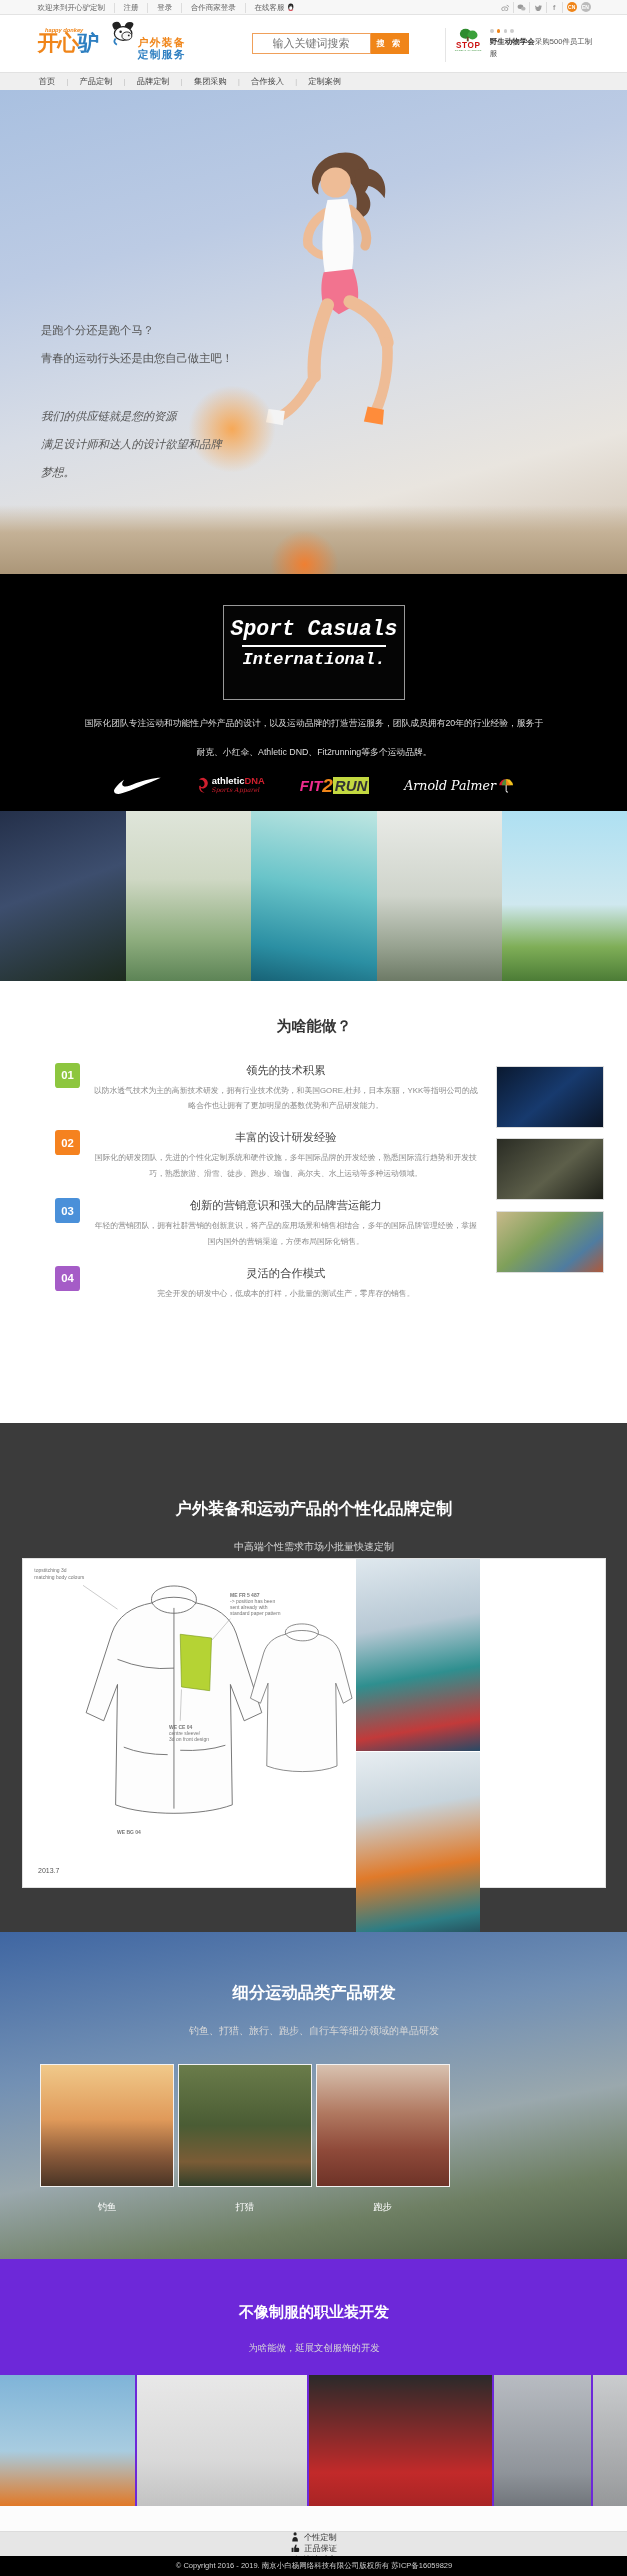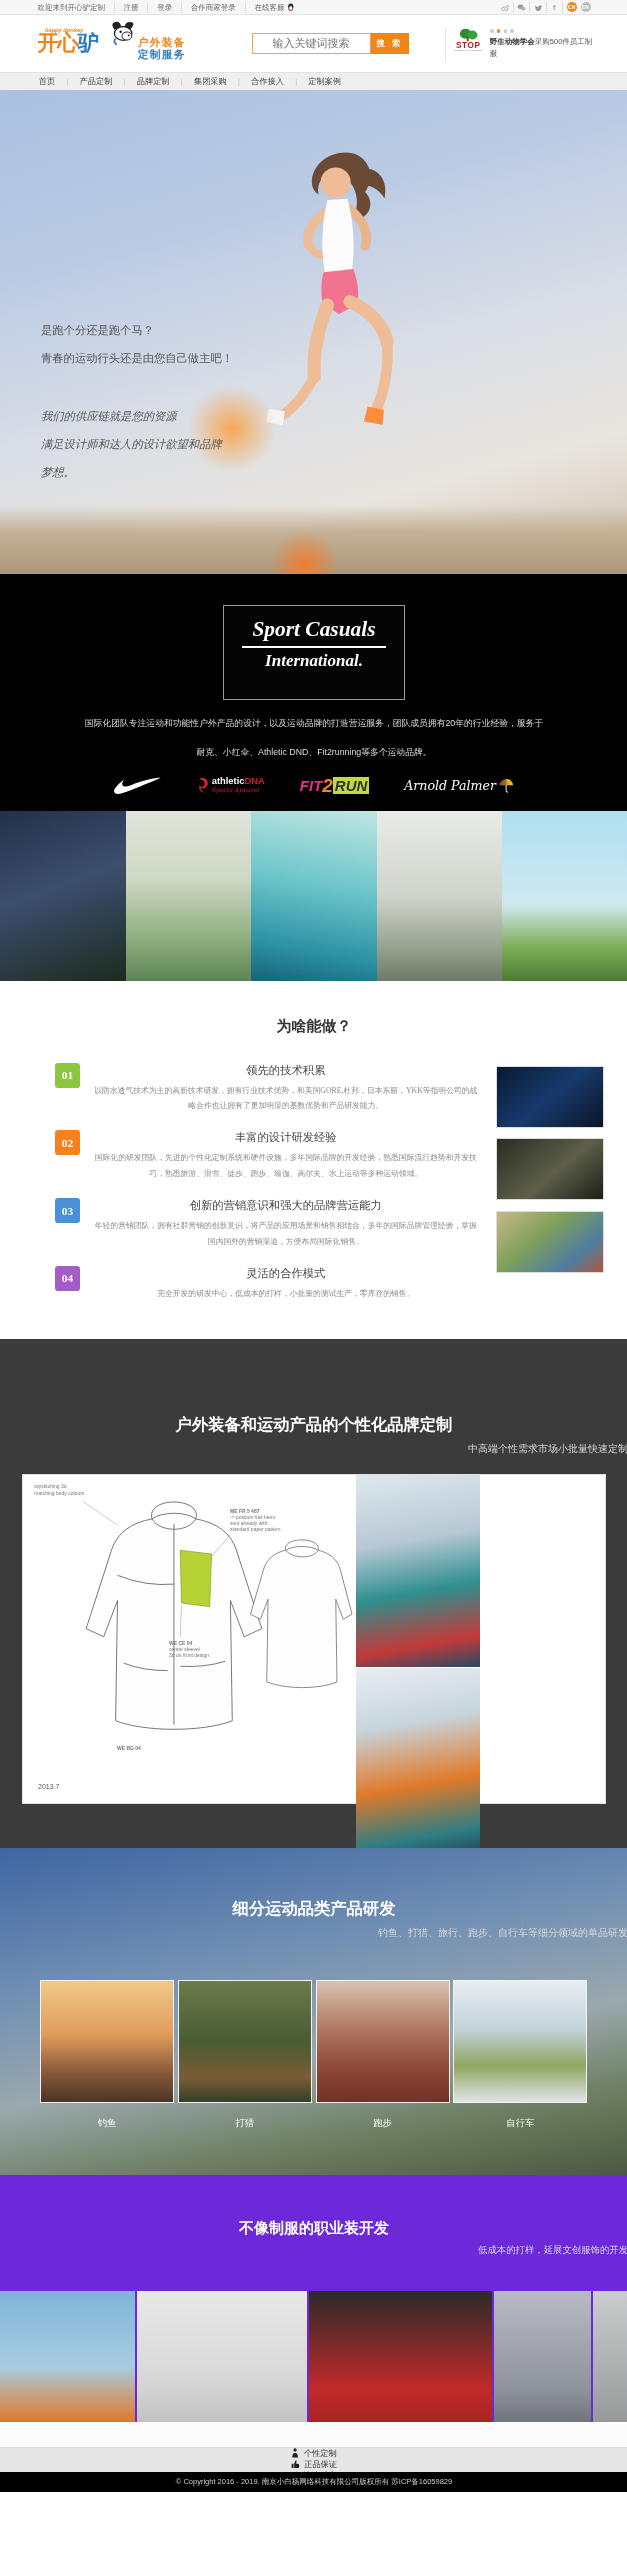--- a/index.html
+++ b/index.html
@@ -58,21 +58,21 @@
   .hero { height:484px; background:linear-gradient(165deg,#a9c0e0 0%,#bccbe4 30%,#d8dde6 55%,#e9e5df 78%,#d9cec0 92%,#c2b096 100%); }
   .hero-track { position:absolute; left:0; bottom:0; width:628px; height:69px; background:linear-gradient(180deg,rgba(190,170,140,0) 0%,#c4b196 40%,#ab9678 100%); }
   .hero-copy { position:absolute; left:41px; top:226px; font-size:11.3px; color:#555; line-height:28px; }
   .hero-copy .grp2 { margin-top:30px;font-style:italic; }
   .flare { position:absolute; border-radius:50%; pointer-events:none; }
   .flare.f1 { left:188px; top:295px; width:88px; height:88px; background:radial-gradient(circle,rgba(255,150,40,.75) 0%,rgba(255,150,40,0) 70%); }
   .flare.f2 { left:270px; top:440px; width:69px; height:69px; background:radial-gradient(circle,rgba(255,120,30,.8) 0%,rgba(255,120,30,0) 70%); }
 
   
   .about { height:237px; background:#000; color:#ddd; }
-  .sci-box { position:absolute; left:223px; top:31px; width:182px; height:95px; border:1.3px solid #999; background:#050505; text-align:center; font-family:Liberation Serif, serif; color:#fff; padding-top:11.3px; }
+  .sci-box { position:absolute; left:223px; top:31px; width:182px; height:95px; border:1.3px solid #999; background:#050505; text-align:center; font-family:Liberation Mono, monospace; color:#fff; padding-top:11.3px; }
   .sci-l1 { font-size:21.4px; font-style:italic; font-weight:bold; letter-spacing:0; }
   .sci-rule { width:144px; margin:3.8px auto 3.1px; border-top:1.3px solid #fff; border-bottom:0.6px solid #fff; height:2.5px; }
   .sci-l2 { font-size:17px; font-style:italic; font-weight:bold; }
   .about-para { position:absolute; left:0; width:628px; text-align:center; font-size:8.8px; color:#ddd; }
   .about-para.p1 { top:144px; }
   .about-para.p2 { top:173px; }
   .brandrow { position:absolute; left:0; top:201px; width:628px; display:flex; justify-content:center; align-items:center; gap:35px; }
   .brand { display:flex; align-items:center; }
   .adna { text-align:left; line-height:8.8px; }
   .adna .t { color:#fff; font-size:9.4px; font-weight:bold; }
@@ -87,38 +87,38 @@
   
   .strip { height:170px; display:flex; }
   .strip .ph { flex:1; height:170px; }
   .ph1 { background:linear-gradient(160deg,#24304a 0%,#3d4e6e 45%,#1d2b1e 100%); }
   .ph2 { background:linear-gradient(180deg,#dfe5da 0%,#cfd8c4 40%,#8fae7f 75%,#5d8456 100%); }
   .ph3 { background:linear-gradient(190deg,#bfe6e2 0%,#69c4c9 45%,#2b8fa3 80%,#176276 100%); }
   .ph4 { background:linear-gradient(180deg,#e9ebe7 0%,#cfd4cb 50%,#97a290 80%,#6d7a66 100%); }
   .ph5 { background:linear-gradient(180deg,#aee0f2 0%,#cfe8ef 55%,#7fae57 80%,#4c7c36 100%); }
 
   
-  .why { height:358px; background:#fff;font-family:Liberation Serif, serif; }
+  .why { height:442px; background:#fff; }
   .why-title { text-align:center; font-size:15px; font-weight:bold; color:#333; padding-top:36px; }
   .why-list { position:absolute; left:55px; top:82px; width:414px; }
   .why-item { display:flex; margin-bottom:16.3px;text-align:center; }
   .badge { width:25px; height:25px; border-radius:3.1px; color:#fff; font-size:11.3px; font-weight:bold; display:flex; align-items:center; justify-content:center; flex:none; }
   .why-body { margin-left:11.3px; }
   .why-h { font-size:11.3px; color:#444; margin-bottom:5px; }
   .why-p { font-size:7.8px; color:#8a8a8a; line-height:15.7px; width:389px; }
   .why-thumbs { position:absolute; left:496px; top:85px; width:108px; }
   .wt { width:108px; height:62px; border:0.6px solid #ddd; margin-bottom:10.7px; }
   .wt1 { background:linear-gradient(140deg,#0a1930 0%,#173a6e 50%,#0b1526 100%); }
   .wt2 { background:linear-gradient(140deg,#2a2c24 0%,#5d5f4a 55%,#1d1f18 100%); }
   .wt3 { background:linear-gradient(140deg,#c8b98a 0%,#7fa05a 40%,#4f7ca0 75%,#b0593a 100%); }
 
   
   .custom { height:509px; background:#3b3b3b; }
   .sec-title { text-align:center; font-size:16.3px; font-weight:bold; color:#fff; }
-  .sec-sub { text-align:right; font-size:10px; color:#d8d8d8; margin-top:6px; }
+  .sec-sub { text-align:center; font-size:10px; color:#d8d8d8; margin-top:20px; }
   .custom .sec-title { padding-top:75px; }
   .panel { position:absolute; left:22px; top:135px; width:584px; height:330px; background:#fff; border:0.6px solid #e2e2e2; display:flex; }
   .sketch { position:relative; width:332px; height:328px; background:#fff; }
   .note { position:absolute; font-size:5px; color:#777; line-height:6.3px; }
   .gallery { width:251px; height:328px; display:flex; flex-wrap:wrap; }
   .g { width:124px; height:192px; margin:0.6px; }
   .g.low { height:133px; }
   .g1 { background:linear-gradient(170deg,#dfe8ee 0%,#b7c8d4 35%,#2f8f8f 60%,#c23a3a 85%,#274a66 100%); }
   .g2 { background:linear-gradient(170deg,#e8eef2 0%,#c7d4dc 30%,#e07a2a 60%,#2d7d84 85%,#223a4a 100%); }
   .g3 { background:linear-gradient(150deg,#f0f0f0 0%,#e07a2a 30%,#2d8f99 55%,#7a4ba0 80%,#e0b32a 100%); }
@@ -471,30 +471,26 @@
       <div class="card-label">钓鱼</div>
     </div>
     <div class="card">
       <div class="card-img c2"></div>
       <div class="card-label">打猎</div>
     </div>
     <div class="card">
       <div class="card-img c3"></div>
       <div class="card-label">跑步</div>
     </div>
-    <div class="card">
-      <div class="card-img c4"></div>
-      <div class="card-label">自行车</div>
-    </div>
   </div>
 </div>
 
 <div class="section uniform">
   <div class="sec-title">不像制服的职业装开发</div>
-  <div class="sec-sub">低成本的打样，延展文创服饰的开发</div>
+  <div class="sec-sub">为啥能做，延展文创服饰的开发</div>
   <div class="uni-photos">
     <div class="u u1"></div>
     <div class="u u2"></div>
     <div class="u u3"></div>
     <div class="u u4"></div>
     <div class="u u5"></div>
   </div>
 </div>
 
 <div class="section gap"></div>

